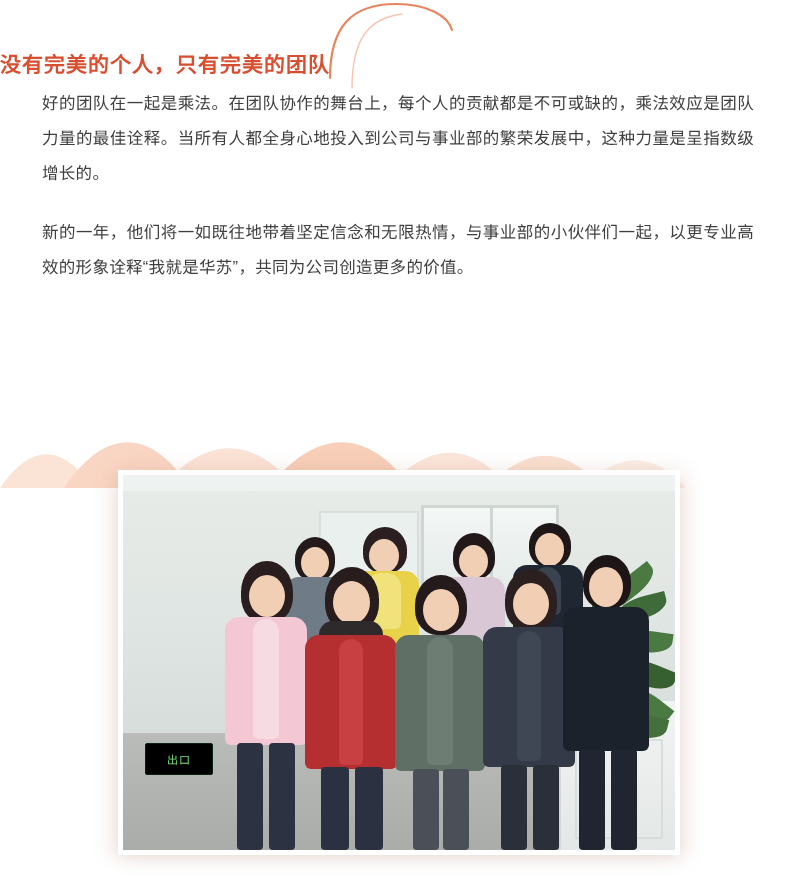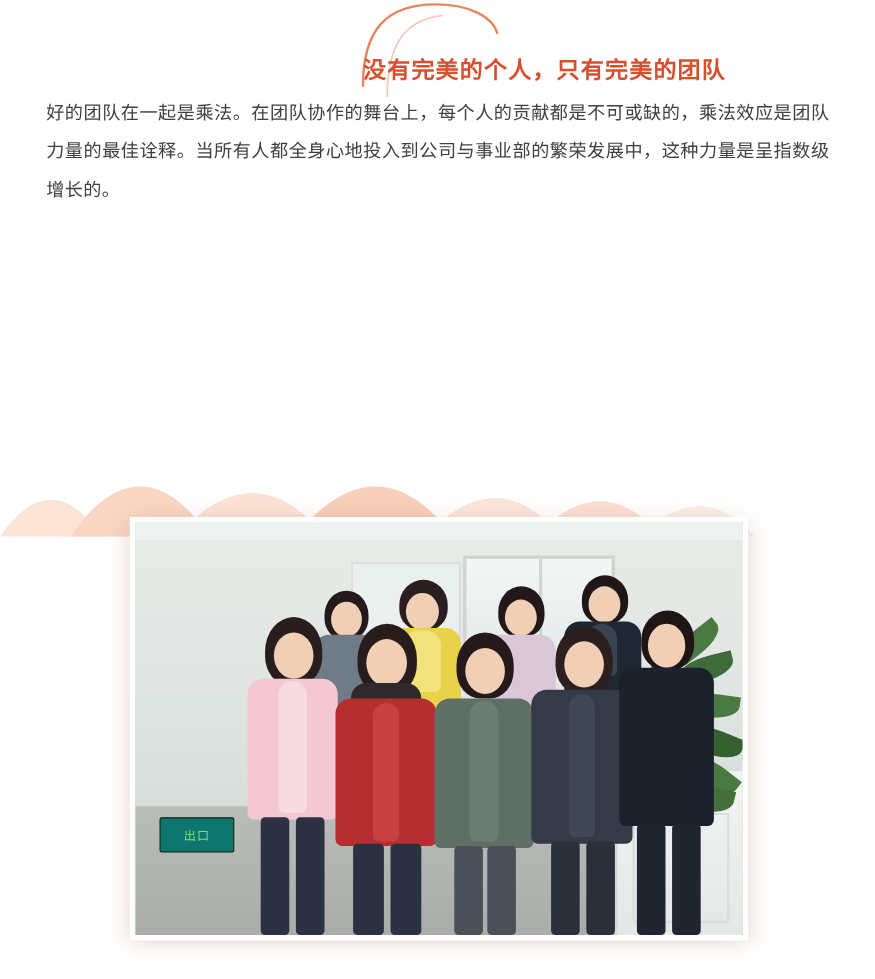--- a/index.html
+++ b/index.html
@@ -25,21 +25,21 @@
     height: 90px;
     pointer-events: none;
   }
 
   
   .headline-wrap {
     position: absolute;
     left: 0;
     top: 38px;
     width: 660px;
-    text-align: right;
+    text-align: left;
   }
   .headline {
     display: inline-block;
     font-size: 21px;
     font-weight: bold;
     letter-spacing: 1px;
     color: #d94e2e;
     line-height: 1.2;
   }
 
@@ -130,21 +130,21 @@
     background: #3f6b3a;
     border-radius: 60% 0 60% 0;
     transform-origin: 0 100%;
   }
   .board {
     position: absolute; left: 196px; top: 36px; width: 96px; height: 74px;
     background: #eaf0ee; border: 2px solid #d9dfdd;
   }
   .exit-sign {
     position: absolute; left: 22px; top: 268px; width: 66px; height: 30px;
-    background: #0f766e; border: 1px solid #0d2214; border-radius: 2px;
+    background: #000000; border: 1px solid #0d2214; border-radius: 2px;
     display: flex; align-items: center; justify-content: center;
   }
   .exit-sign span {
     color: #7ee07a; font-size: 11px; letter-spacing: 1px;
   }
 
   
   .person { position: absolute; }
   .head {
     position: absolute; border-radius: 50%;
@@ -176,20 +176,21 @@
   <path d="M330 78 C330 26 352 4 396 4 C428 4 448 16 452 30" fill="none" stroke="#e8855f" stroke-width="2.2" stroke-linecap="round"></path>
   <path d="M352 88 C352 40 368 18 402 14" fill="none" stroke="#f3b79a" stroke-width="1.4" stroke-linecap="round" opacity="0.8"></path>
 </svg>
 
 <div class="headline-wrap">
   <h1 class="headline">没有完美的个人，只有完美的团队</h1>
 </div>
 
 <div class="article">
   <p>好的团队在一起是乘法。在团队协作的舞台上，每个人的贡献都是不可或缺的，乘法效应是团队力量的最佳诠释。当所有人都全身心地投入到公司与事业部的繁荣发展中，这种力量是呈指数级增长的。</p>
+  <p>新的一年，他们将一如既往地带着坚定信念和无限热情，与事业部的小伙伴们一起，以更专业高效的形象诠释“我就是华苏”，共同为公司创造更多的价值。</p>
 </div>
 
 <svg class="hills" viewBox="0 0 795 90" preserveAspectRatio="none" aria-hidden="true">
   <path d="M0 90 C30 46 62 44 92 90 Z" fill="#fbe3d6"></path>
   <path d="M64 90 C104 30 150 28 190 90 Z" fill="#f9d6c3"></path>
   <path d="M160 90 C206 38 252 36 296 90 Z" fill="#fbe3d6"></path>
   <path d="M268 90 C316 30 366 28 412 90 Z" fill="#f8cfb9"></path>
   <path d="M386 90 C430 44 470 42 510 90 Z" fill="#fbe6da"></path>
   <path d="M486 90 C526 48 564 46 602 90 Z" fill="#fae0d1"></path>
   <path d="M580 90 C620 54 652 52 686 90 Z" fill="#fceee6"></path>

